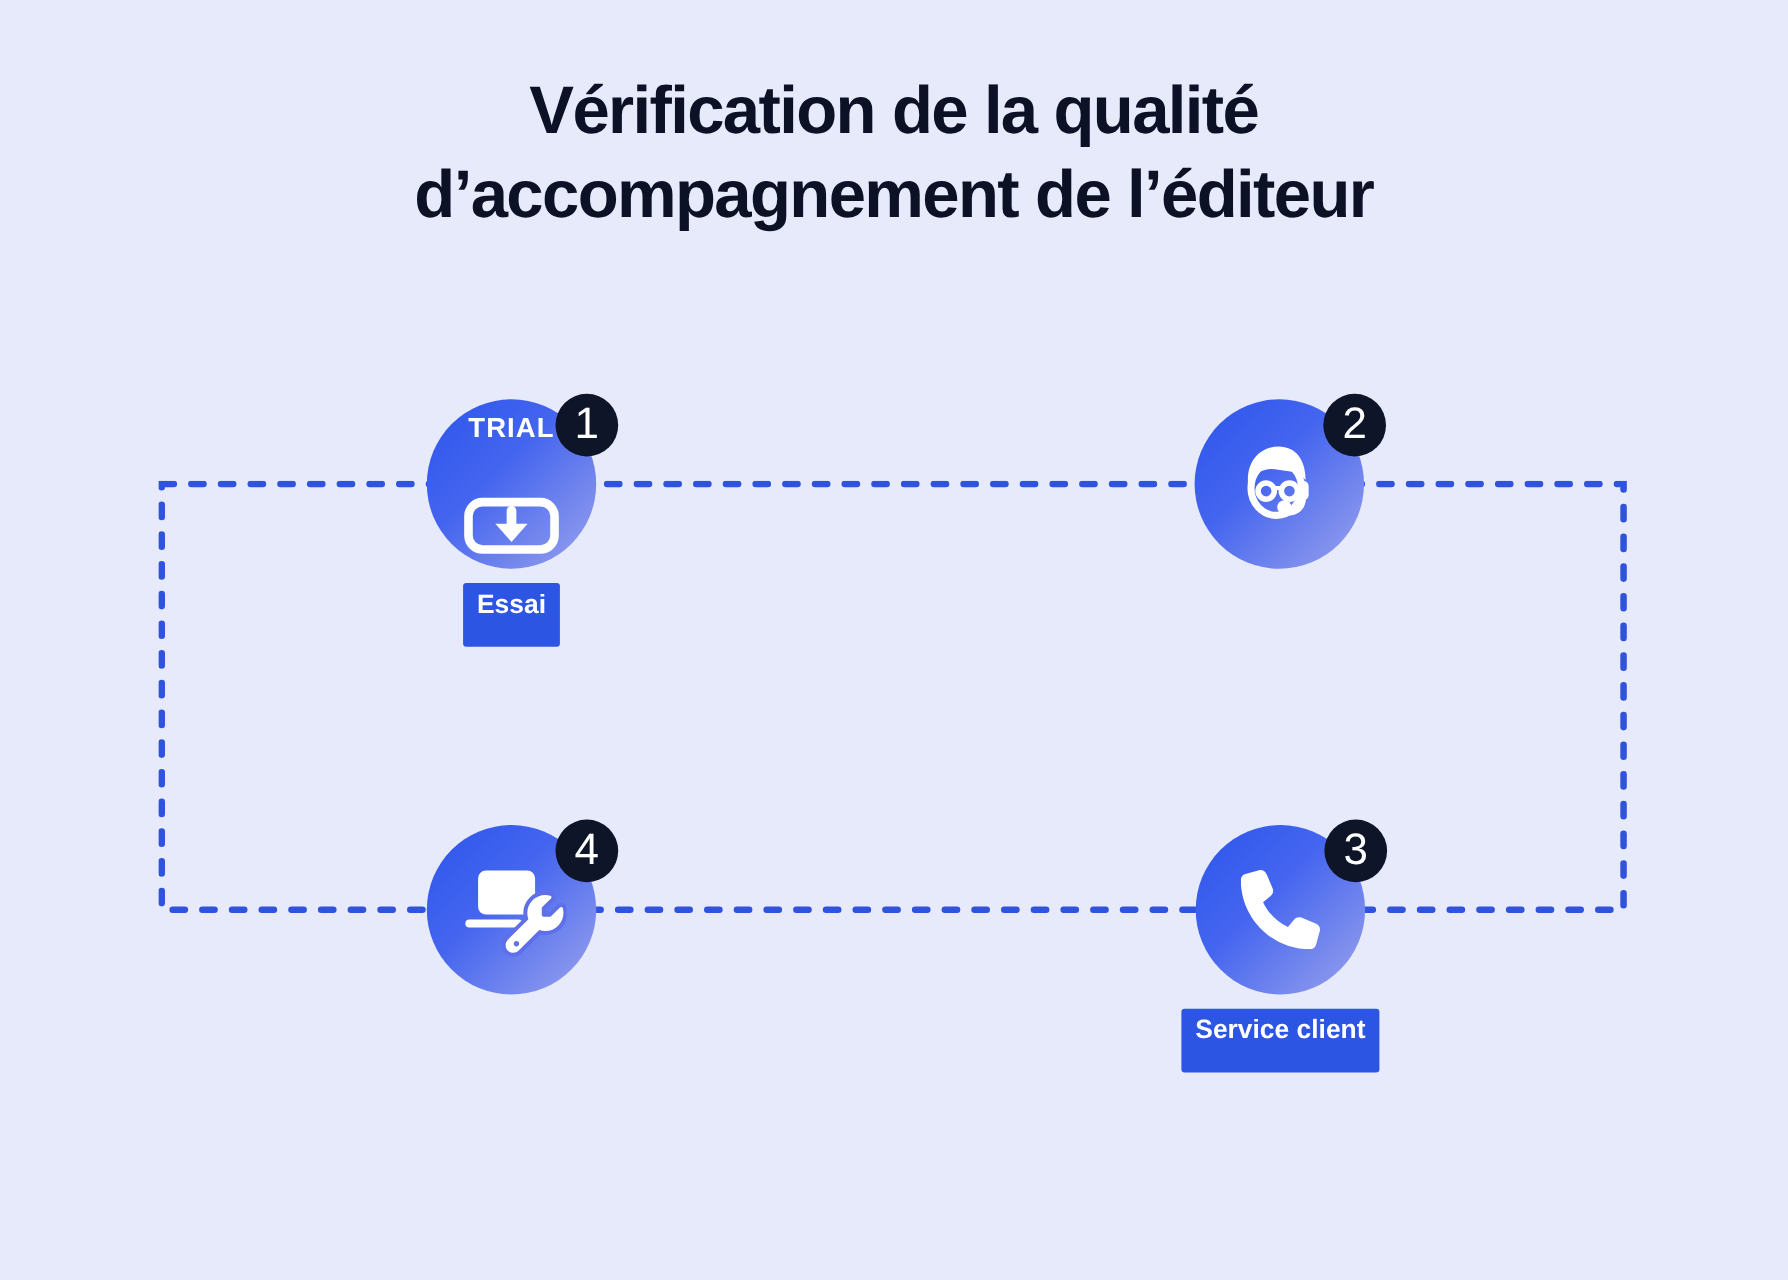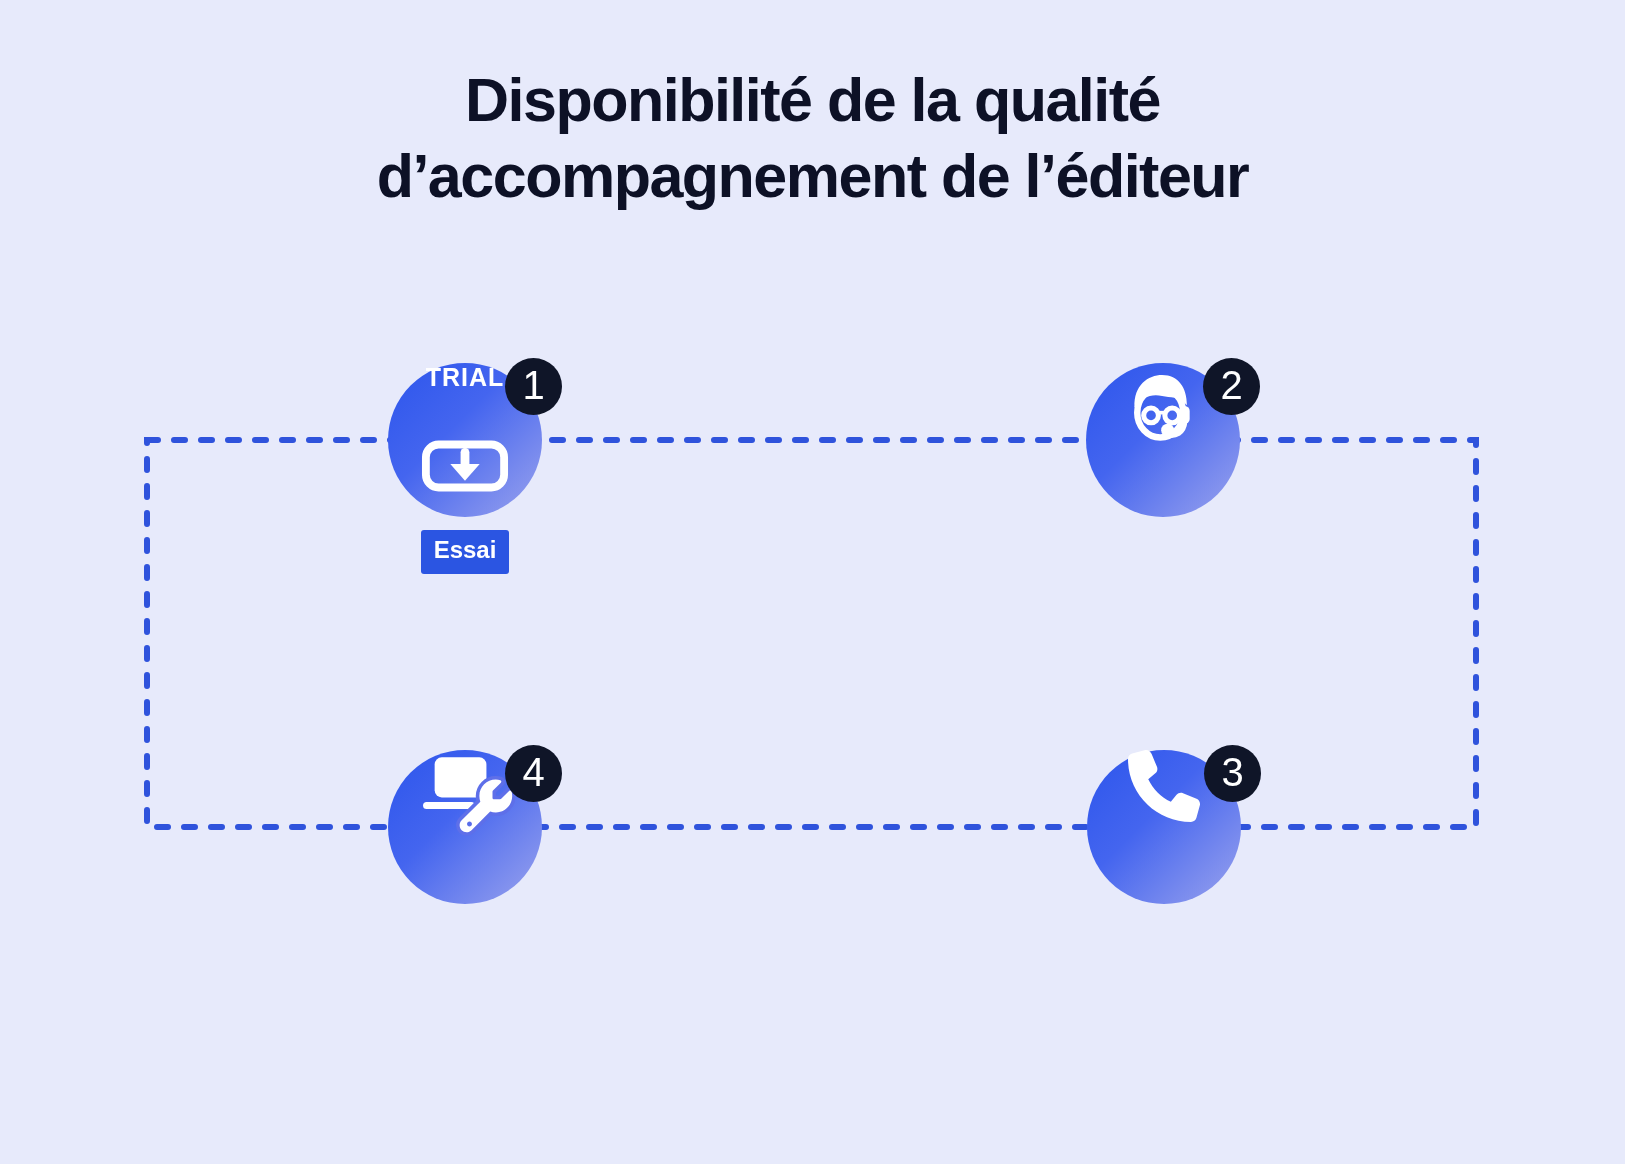--- a/index.html
+++ b/index.html
@@ -23,46 +23,46 @@
   .dash-svg rect{fill:none;stroke:var(--dash);stroke-width:6;stroke-dasharray:11 16;stroke-linecap:round;}
   .step{position:absolute;width:640px;z-index:2;text-align:center;}
   .step.s1{left:145px;top:363px;}
   .step.s2{left:843px;top:363px;}
   .step.s3{left:844px;top:750px;}
   .step.s4{left:145px;top:750px;}
   .circle{
     position:relative;width:154px;height:154px;margin:0 auto;border-radius:50%;
     background:linear-gradient(135deg,var(--circle_start) 0%,var(--circle_mid) 42%,var(--circle_end) 100%);
   }
-  .icon-wrap{position:absolute;inset:0;display:flex;align-items:center;flex-direction:column;gap:44px;}
+  .icon-wrap{position:absolute;inset:0;display:flex;align-items:center;justify-content:center;flex-direction:column;gap:44px;}
   .num-badge{
     position:absolute;left:117px;top:-5px;width:57px;height:57px;border-radius:50%;
     background:var(--number_bg);color:var(--number_text);
     display:flex;align-items:center;justify-content:center;
     font-size:40px;font-weight:500;padding-bottom:2px;
   }
   .trial-text{color:var(--icon_white);font-weight:700;font-size:25px;letter-spacing:1px;margin-bottom:3px;}
   .desc{
     margin-top:26px;white-space:pre-line;
     font-size:24px;line-height:29px;color:var(--body_ink);
   }
   .tag{
     display:inline-block;margin-top:13px;background:var(--tag_bg);color:var(--tag_text);
-    font-size:24px;font-weight:700;line-height:1;padding:8px 13px 12px;border-radius:3px;
+    font-size:24px;font-weight:700;line-height:1;padding:8px 13px 26px;border-radius:3px;
   }
   .wrench{stroke:var(--wrench_halo);stroke-width:70;paint-order:stroke;fill:var(--icon_white);}
   svg .w{fill:var(--icon_white);}
   svg .wo{fill:none;stroke:var(--icon_white);}
 </style>
 </head>
 <body>
 
 <div class="canvas">
 
-  <h1 class="title">Disponibilité de la qualité
+  <h1 class="title">Vérification de la qualité
 d’accompagnement de l’éditeur</h1>
 
   <svg class="dash-svg" width="1335" height="393" viewBox="0 0 1335 393">
     <rect x="3" y="3" width="1329" height="387"></rect>
   </svg>
 
   <div class="step s1">
     <div class="circle">
       <div class="icon-wrap">
         <div class="trial-text">TRIAL</div>
@@ -107,20 +107,21 @@
           <path class="w" d="M164.9 24.6c-7.7-18.6-28-28.5-47.4-23.2l-88 24C12.1 30.2 0 46 0 64
             0 311.4 200.6 512 448 512c18 0 33.8-12.1 38.6-29.5l24-88c5.3-19.4-4.6-39.7-23.2-47.4l-96-40
             c-16.3-6.8-35.2-2.1-46.3 11.6L304.7 368C234.3 334.7 177.3 277.7 144 207.3L194.3 166
             c13.7-11.2 18.4-30 11.6-46.3l-40-96z"></path>
         </svg>
       </div>
       <div class="num-badge">
         <span>3</span>
       </div>
     </div>
+    <div><span class="tag">Service client</span></div>
   </div>
 
   <div class="step s4">
     <div class="circle">
       <div class="icon-wrap">
         <svg width="100" height="86" viewBox="0 0 112 96">
           <rect class="w" x="22" y="8" width="58" height="45" rx="8"></rect>
           <rect class="w" x="9" y="58" width="58" height="8" rx="4"></rect>
           <g transform="translate(50,33) scale(0.115)">
             <path class="wrench" d="M352 320c88.4 0 160-71.6 160-160 0-15.3-2.2-30.1-6.2-44.2

